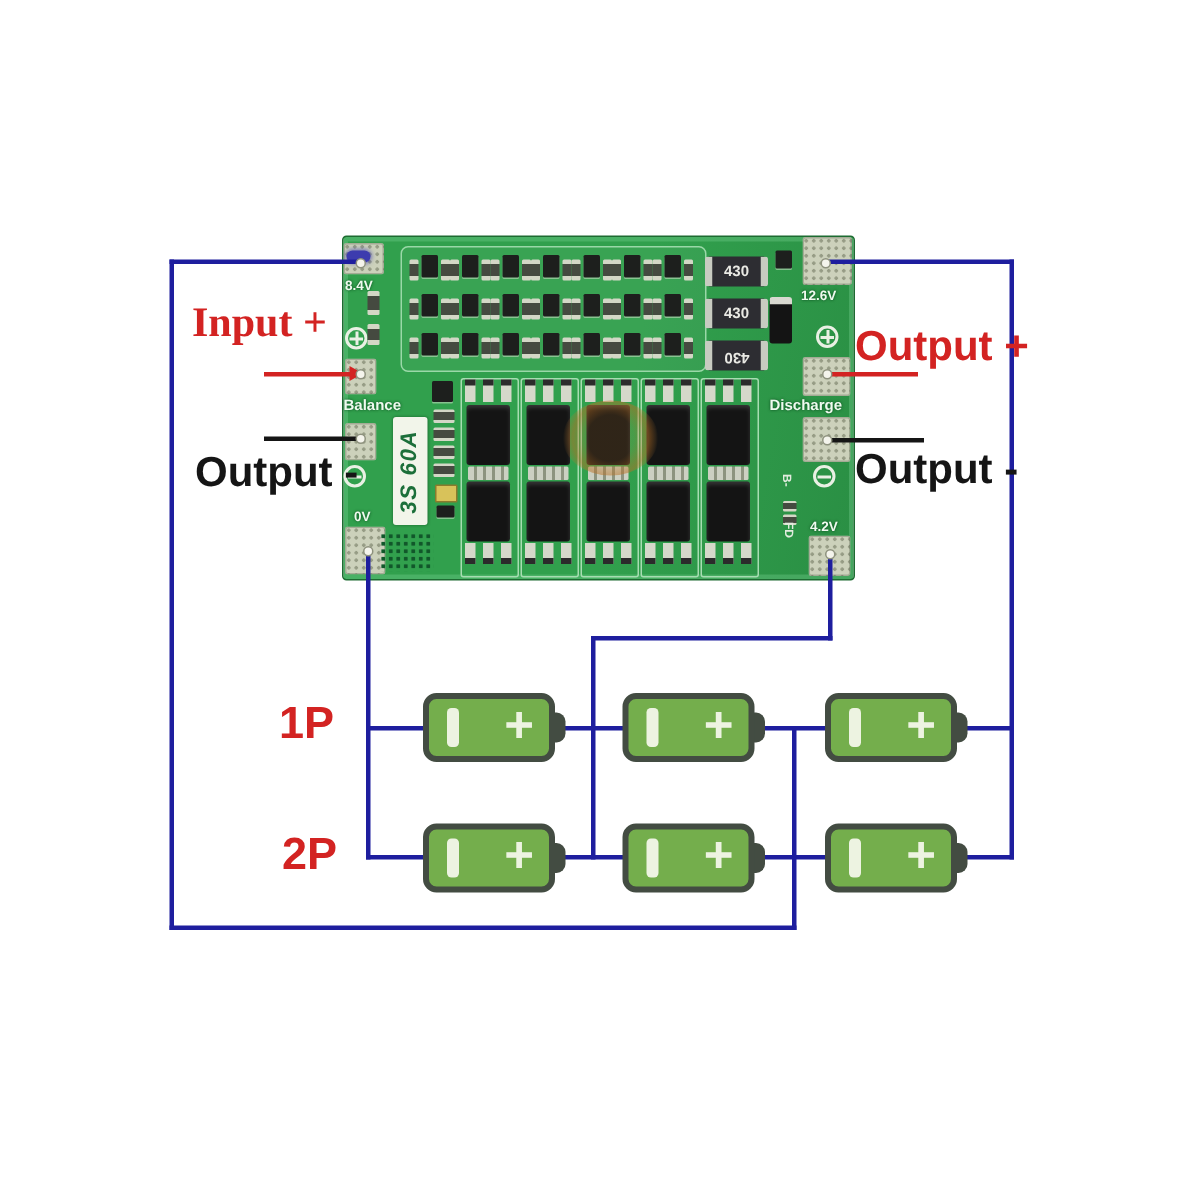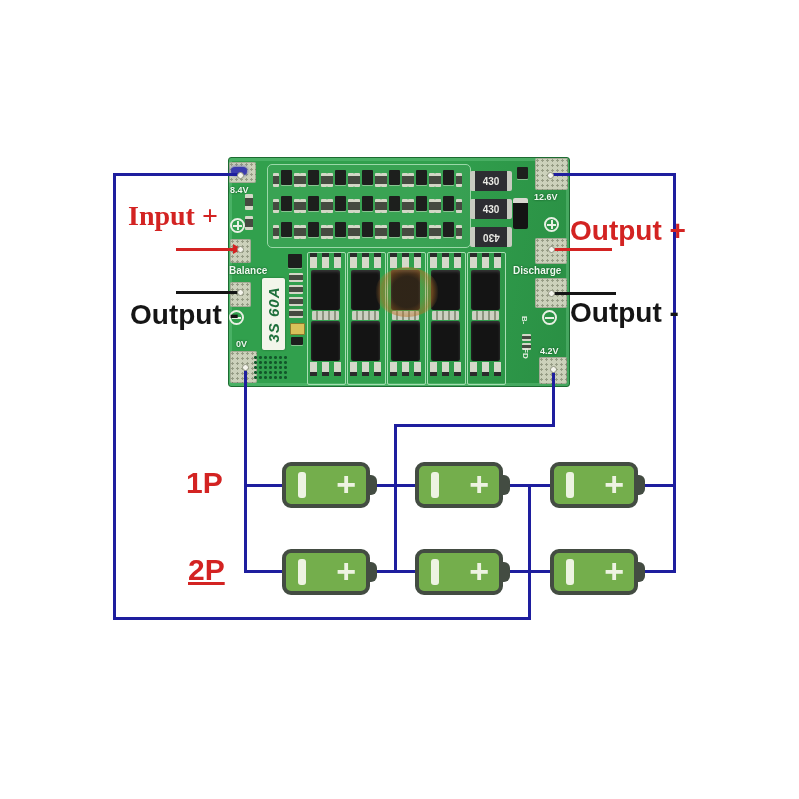--- a/index.html
+++ b/index.html
@@ -277,21 +277,21 @@
     <div class="abs nub" style="left: 500px; top: 475px; width: 10px; height: 20px;"></div>
     <div class="abs battery" style="left: 415px; top: 462px; width: 88px; height: 46px;">
       <div class="abs batt-minus" style="left: 12px; top: 50%; transform: translateY(-50%);"></div>
       <div class="abs batt-plus" style="right: 10px; top: 50%; transform: translateY(-54%);">+</div>
     </div>
     <div class="abs nub" style="left: 635px; top: 475px; width: 10px; height: 20px;"></div>
     <div class="abs battery" style="left: 550px; top: 462px; width: 88px; height: 46px;">
       <div class="abs batt-minus" style="left: 12px; top: 50%; transform: translateY(-50%);"></div>
       <div class="abs batt-plus" style="right: 10px; top: 50%; transform: translateY(-54%);">+</div>
     </div>
-    <div class="abs big-label red" style="left: 188px; top: 555px; font-size: 30px; text-decoration: underline;">2P</div>
+    <div class="abs big-label red" style="left: 188px; top: 555px; font-size: 30px;">2P</div>
     <div class="abs nub" style="left: 367px; top: 562px; width: 10px; height: 20px;"></div>
     <div class="abs battery" style="left: 282px; top: 549px; width: 88px; height: 46px;">
       <div class="abs batt-minus" style="left: 12px; top: 50%; transform: translateY(-50%);"></div>
       <div class="abs batt-plus" style="right: 10px; top: 50%; transform: translateY(-54%);">+</div>
     </div>
     <div class="abs nub" style="left: 500px; top: 562px; width: 10px; height: 20px;"></div>
     <div class="abs battery" style="left: 415px; top: 549px; width: 88px; height: 46px;">
       <div class="abs batt-minus" style="left: 12px; top: 50%; transform: translateY(-50%);"></div>
       <div class="abs batt-plus" style="right: 10px; top: 50%; transform: translateY(-54%);">+</div>
     </div>

